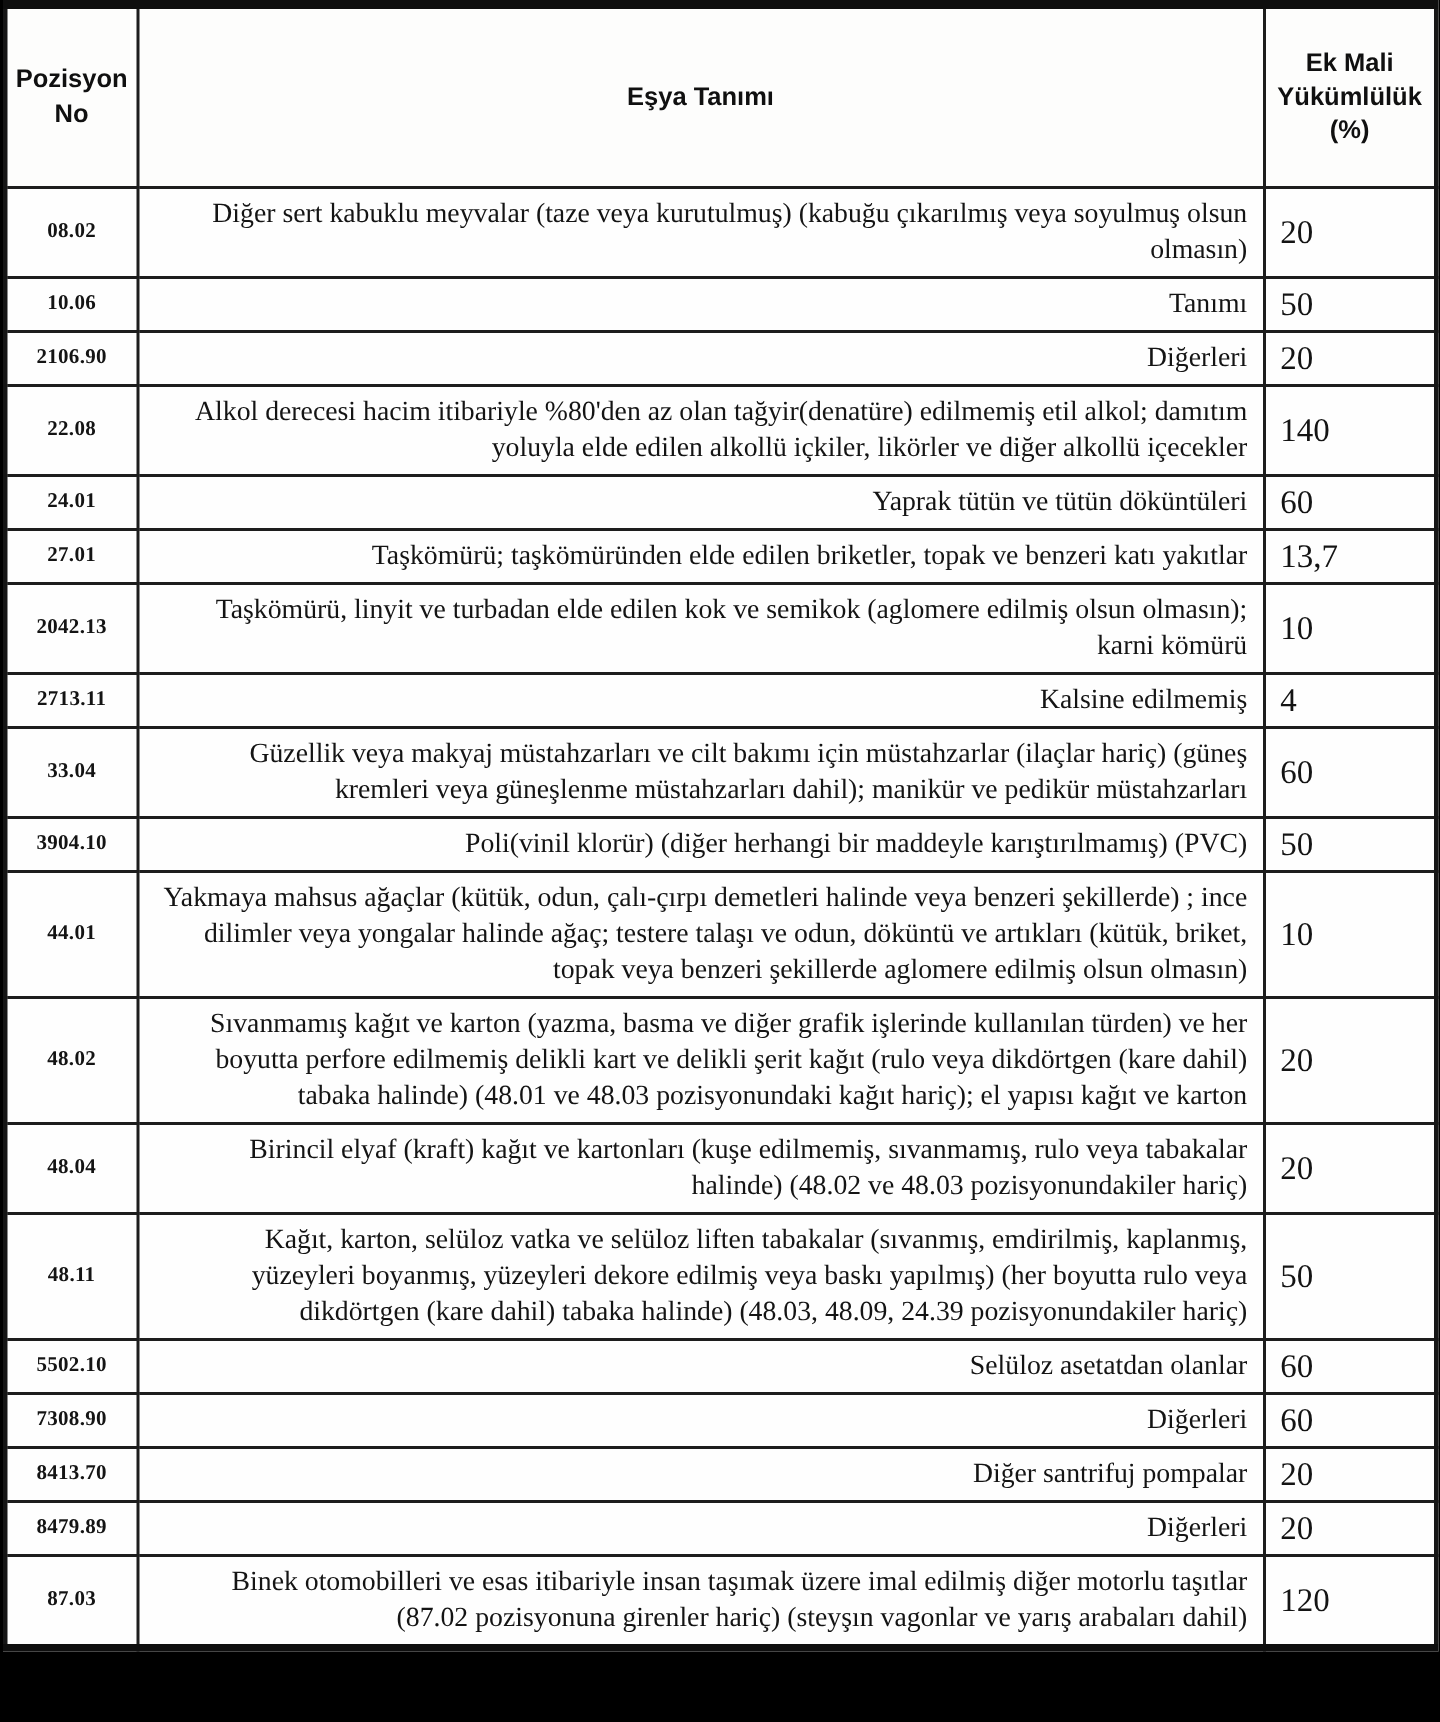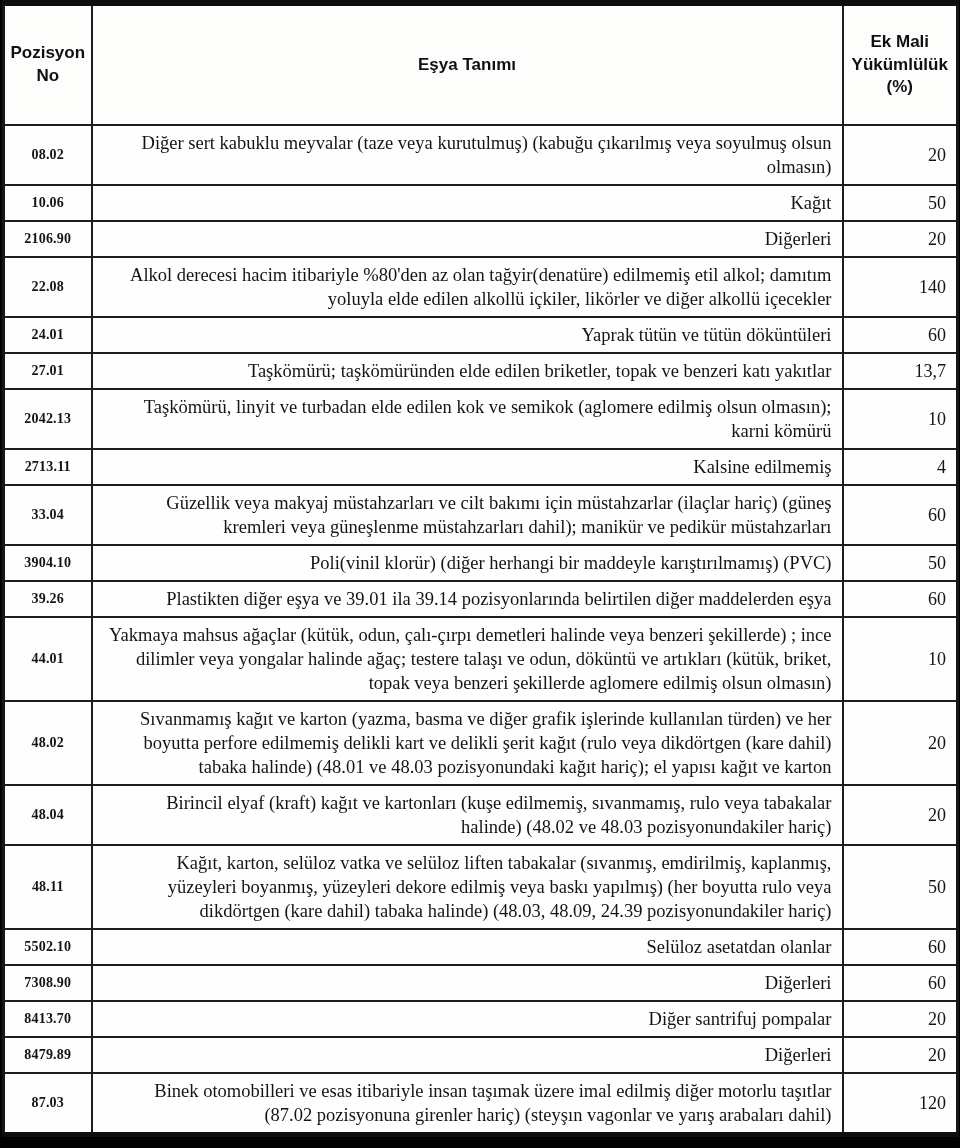--- a/index.html
+++ b/index.html
@@ -66,22 +66,22 @@
     padding: 5px 3px;
     font-size: 14px;
     letter-spacing: 0.2px;
   }
   tbody td.desc {
     text-align: right;
     padding-left: 12px;
     padding-right: 10px;
   }
   tbody td.duty {
-    text-align: right;
-    font-size: 18px;
+    text-align: left;
+    font-size: 22px;
   }
 
   
   tbody tr td {
     box-shadow: 0 -1px 0 rgba(60,60,60,0.18);
   }
 </style>
 </head>
 <body>
 
@@ -103,21 +103,21 @@
       </tr>
     </thead>
     <tbody id="tariff-body">
         <tr>
           <td class="no">08.02</td>
           <td class="desc">Diğer sert kabuklu meyvalar (taze veya kurutulmuş) (kabuğu çıkarılmış veya soyulmuş olsun olmasın)</td>
           <td class="duty">20</td>
         </tr>
         <tr>
           <td class="no">10.06</td>
-          <td class="desc">Kağıt</td>
+          <td class="desc">Tanımı</td>
           <td class="duty">50</td>
         </tr>
         <tr>
           <td class="no">2106.90</td>
           <td class="desc">Diğerleri</td>
           <td class="duty">20</td>
         </tr>
         <tr>
           <td class="no">22.08</td>
           <td class="desc">Alkol derecesi hacim itibariyle %80'den az olan tağyir(denatüre) edilmemiş etil alkol; damıtım yoluyla elde edilen alkollü içkiler, likörler ve diğer alkollü içecekler</td>
@@ -147,25 +147,20 @@
           <td class="no">33.04</td>
           <td class="desc">Güzellik veya makyaj müstahzarları ve cilt bakımı için müstahzarlar (ilaçlar hariç) (güneş kremleri veya güneşlenme müstahzarları dahil); manikür ve pedikür müstahzarları</td>
           <td class="duty">60</td>
         </tr>
         <tr>
           <td class="no">3904.10</td>
           <td class="desc">Poli(vinil klorür) (diğer herhangi bir maddeyle karıştırılmamış) (PVC)</td>
           <td class="duty">50</td>
         </tr>
         <tr>
-          <td class="no">39.26</td>
-          <td class="desc">Plastikten diğer eşya ve 39.01 ila 39.14 pozisyonlarında belirtilen diğer maddelerden eşya</td>
-          <td class="duty">60</td>
-        </tr>
-        <tr>
           <td class="no">44.01</td>
           <td class="desc">Yakmaya mahsus ağaçlar (kütük, odun, çalı-çırpı demetleri halinde veya benzeri şekillerde) ; ince dilimler veya yongalar halinde ağaç; testere talaşı ve odun, döküntü ve artıkları (kütük, briket, topak veya benzeri şekillerde aglomere edilmiş olsun olmasın)</td>
           <td class="duty">10</td>
         </tr>
         <tr>
           <td class="no">48.02</td>
           <td class="desc">Sıvanmamış kağıt ve karton (yazma, basma ve diğer grafik işlerinde kullanılan türden) ve her boyutta perfore edilmemiş delikli kart ve delikli şerit kağıt (rulo veya dikdörtgen (kare dahil) tabaka halinde) (48.01 ve 48.03 pozisyonundaki kağıt hariç); el yapısı kağıt ve karton</td>
           <td class="duty">20</td>
         </tr>
         <tr>

